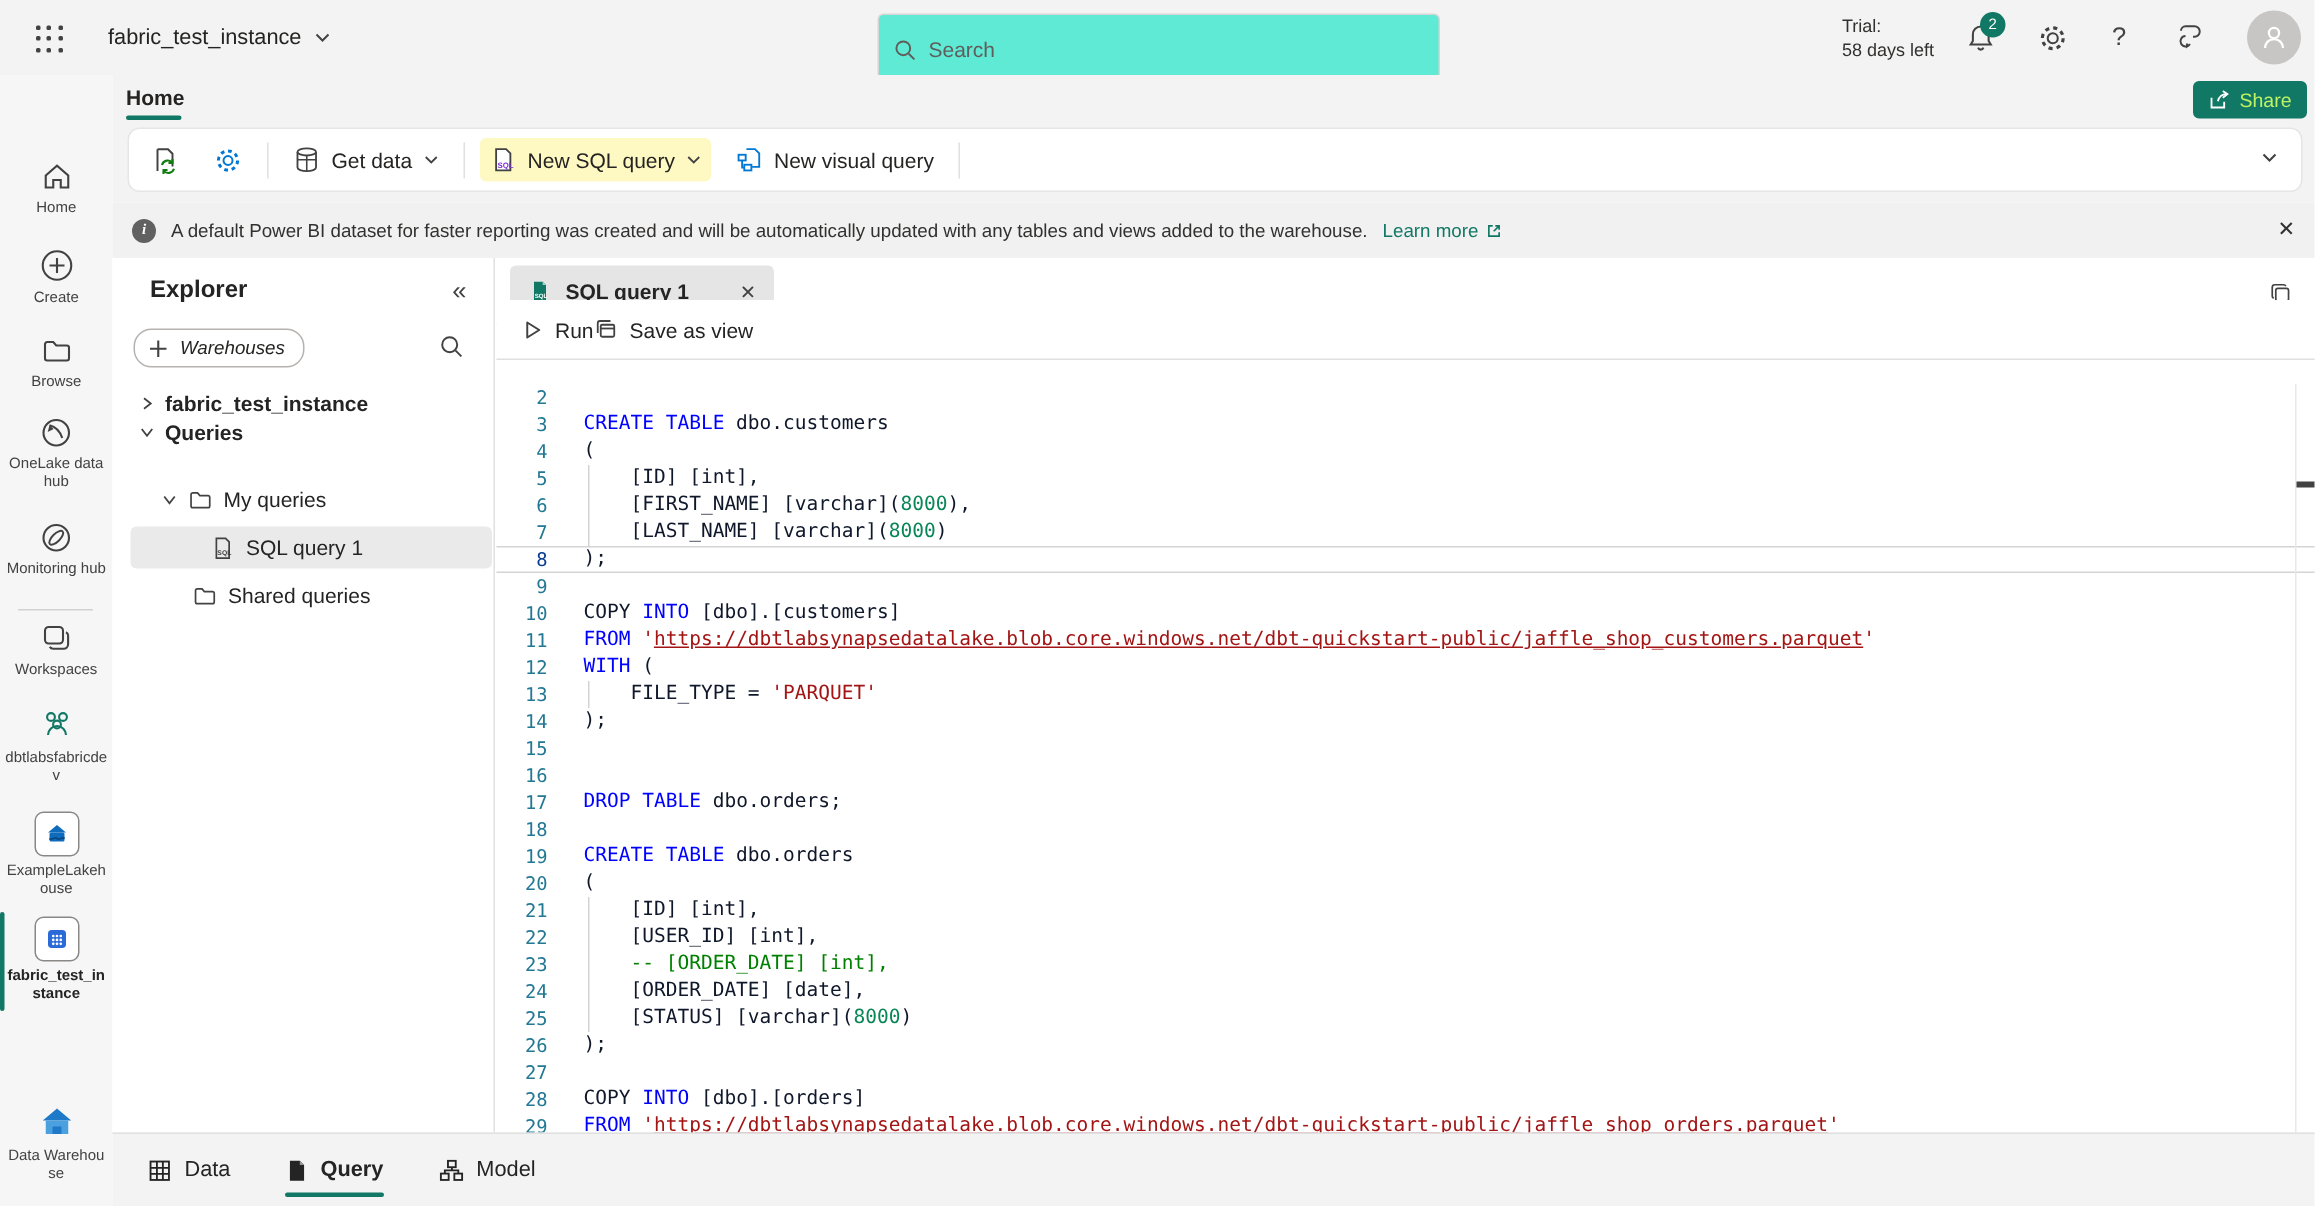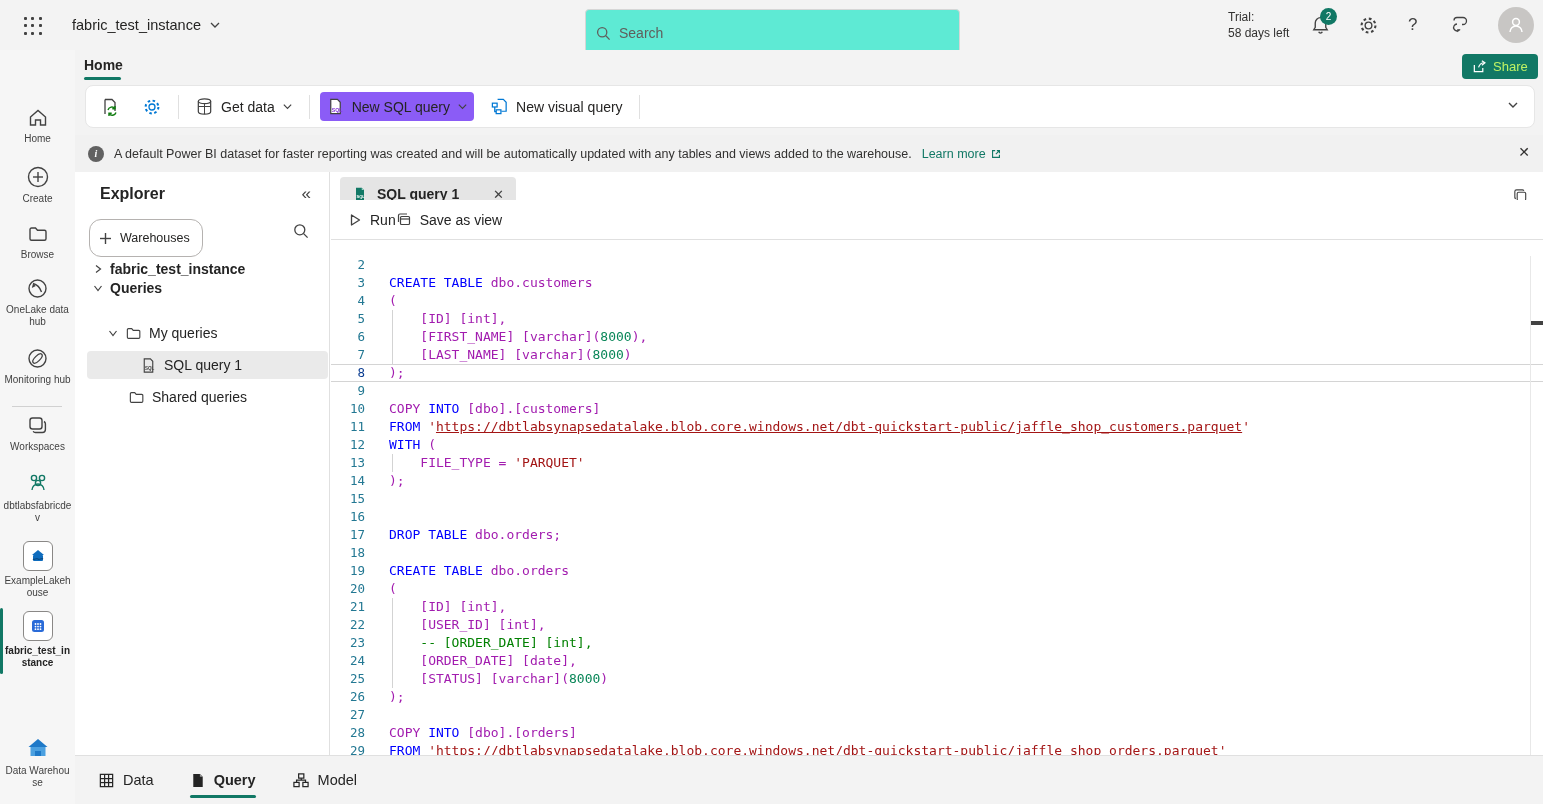--- a/index.html
+++ b/index.html
@@ -44,44 +44,44 @@
   #home-underline { position:absolute; left:84px; top:77px; width:37px; height:3px; background:#117865; border-radius:2px; }
   #share-btn { position:absolute; left:1462px; top:54px; height:25px; padding:0 10px; background:#117865;
     border-radius:4px; color:#bef264; font-size:13px; display:flex; align-items:center; gap:6px; cursor:pointer; }
 
   #ribbon-row { position:absolute; left:75px; top:82px; width:1468px; height:53px; background:#f3f3f3; }
   #ribbon { position:absolute; left:85px; top:85px; width:1450px; height:43px; background:#fff;
     border:1px solid #e6e6e6; border-radius:8px; display:flex; align-items:center; padding:0 8px; gap:10px; }
   .rb-btn { display:flex; align-items:center; gap:7px; font-size:14px; color:#252423; cursor:pointer;
     padding:5px 6px; border-radius:4px; }
   .rb-div { width:1px; height:24px; background:#e0e0e0; }
-  #new-sql-chip { background:#8b5cf6; }
+  #new-sql-chip { background:#fef9c3; }
   #ribbon-chevron { position:absolute; right:14px; top:12px; cursor:pointer; }
 
   
   #banner { position:absolute; left:75px; top:135px; width:1468px; height:37px; background:#f1f1f1;
     display:flex; align-items:center; padding:0 13px; gap:10px; }
   #info-ic { width:16px; height:16px; border-radius:50%; background:#616161; color:#fff; font-size:10px;
     font-style:italic; font-weight:bold; display:flex; align-items:center; justify-content:center;
     font-family:"Liberation Serif", serif; flex:0 0 auto; }
   #banner .msg { font-size:12.5px; color:#323130; }
   #learn-more { color:#117865; font-size:12.5px; text-decoration:none; display:flex; align-items:center;
     gap:4px; cursor:pointer; white-space:nowrap;text-align:right; }
   #manage-btn { position:absolute; right:44px; top:6px; height:26px; padding:0 11px; background:#fff;
     border:1px solid #8a8886; border-radius:4px; font-size:12.5px; display:flex; align-items:center; cursor:pointer; }
   #banner-close { position:absolute; right:13px; top:9px; font-size:14px; color:#323130; cursor:pointer; }
 
   
   #explorer { position:absolute; left:75px; top:172px; width:255px; height:583px; background:#fff;
     border-right:1px solid #e0e0e0; }
   #explorer-title { position:absolute; left:25px; top:13px; font-size:16px; font-weight:bold; color:#242424; }
   #collapse-ic { position:absolute; right:18px; top:12px; font-size:17px; color:#424242; cursor:pointer; }
-  #warehouses-btn { position:absolute; left:14px; top:47px; height:38px; padding:0 12px 0 9px;
+  #warehouses-btn { position:absolute; left:14px; top:47px; height:26px; padding:0 12px 0 9px;
     border:1px solid #b5b2b0; border-radius:12px; background:#fff; display:flex; align-items:center; gap:8px;
-    font-size:12.5px; cursor:pointer; }
+    font-size:12.5px; cursor:pointer;font-style:italic; }
   #explorer-search { position:absolute; right:20px; top:51px; cursor:pointer; }
   .tree-row { position:absolute; left:0; width:255px; height:28px; display:flex; align-items:center;
     font-size:14px; color:#242424; cursor:pointer; gap:7px; }
   .tree-row .chev { color:#424242; width:10px; flex:0 0 auto; }
   .tree-row.selected { background:#eaeaea; left:12px; width:241px; border-radius:4px; }
   .semib { font-weight:bold; }
 
   
   #tabstrip { position:absolute; left:331px; top:172px; width:1212px; height:44px; background:#fff;
     border-bottom:1px solid #e0e0e0; }
@@ -95,21 +95,21 @@
   .run-btn { display:flex; align-items:center; gap:8px; font-size:14px; color:#242424; cursor:pointer; }
 
   #editor { position:absolute; left:331px; top:256px; width:1212px; height:499px; background:#fff;
     font-family:"DejaVu Sans Mono","Liberation Mono",monospace; font-size:13px; }
   .cl-row { position:relative; height:18px; line-height:18px; white-space:pre; display:flex; }
   .cl-row .ln { width:34px; text-align:right; color:#237893; font-size:12.5px; flex:0 0 auto; }
   .cl-row .code { position:relative; margin-left:24px; flex:1; }
   .cl-row.current { border-top:1px solid #d4d4d4; border-bottom:1px solid #d4d4d4; height:18px; line-height:16px; }
   .cl-row.current .ln { color:#0b3d91; }
   .guide { position:absolute; left:3px; top:0; height:100%; border-left:1px solid #d3d3d3; }
-  .kw { color:#0000ff; } .pl { color:#a21caf;margin-top:24px; } .num { color:#098658; }
+  .kw { color:#0000ff; } .pl { color:#0f172a;margin-top:24px; } .num { color:#098658; }
   .str { color:#a31515; } .cm { color:#008000; }
   .url { color:#a31515; text-decoration:underline; }
   #scroll-edge { position:absolute; left:1530px; top:256px; width:1px; height:499px; background:#e8e8e8; }
   #overview-mark { position:absolute; left:1531px; top:321px; width:12px; height:4px; background:#424242; }
 
   
   #bottombar { position:absolute; left:75px; top:755px; width:1468px; height:49px; background:#f3f3f3;
     border-top:1px solid #e0e0e0; display:flex; align-items:center; padding-left:23px; gap:36px; }
   .bb-tab { display:flex; align-items:center; gap:8px; font-size:14.5px; color:#242424; cursor:pointer;
     position:relative; height:100%; }

